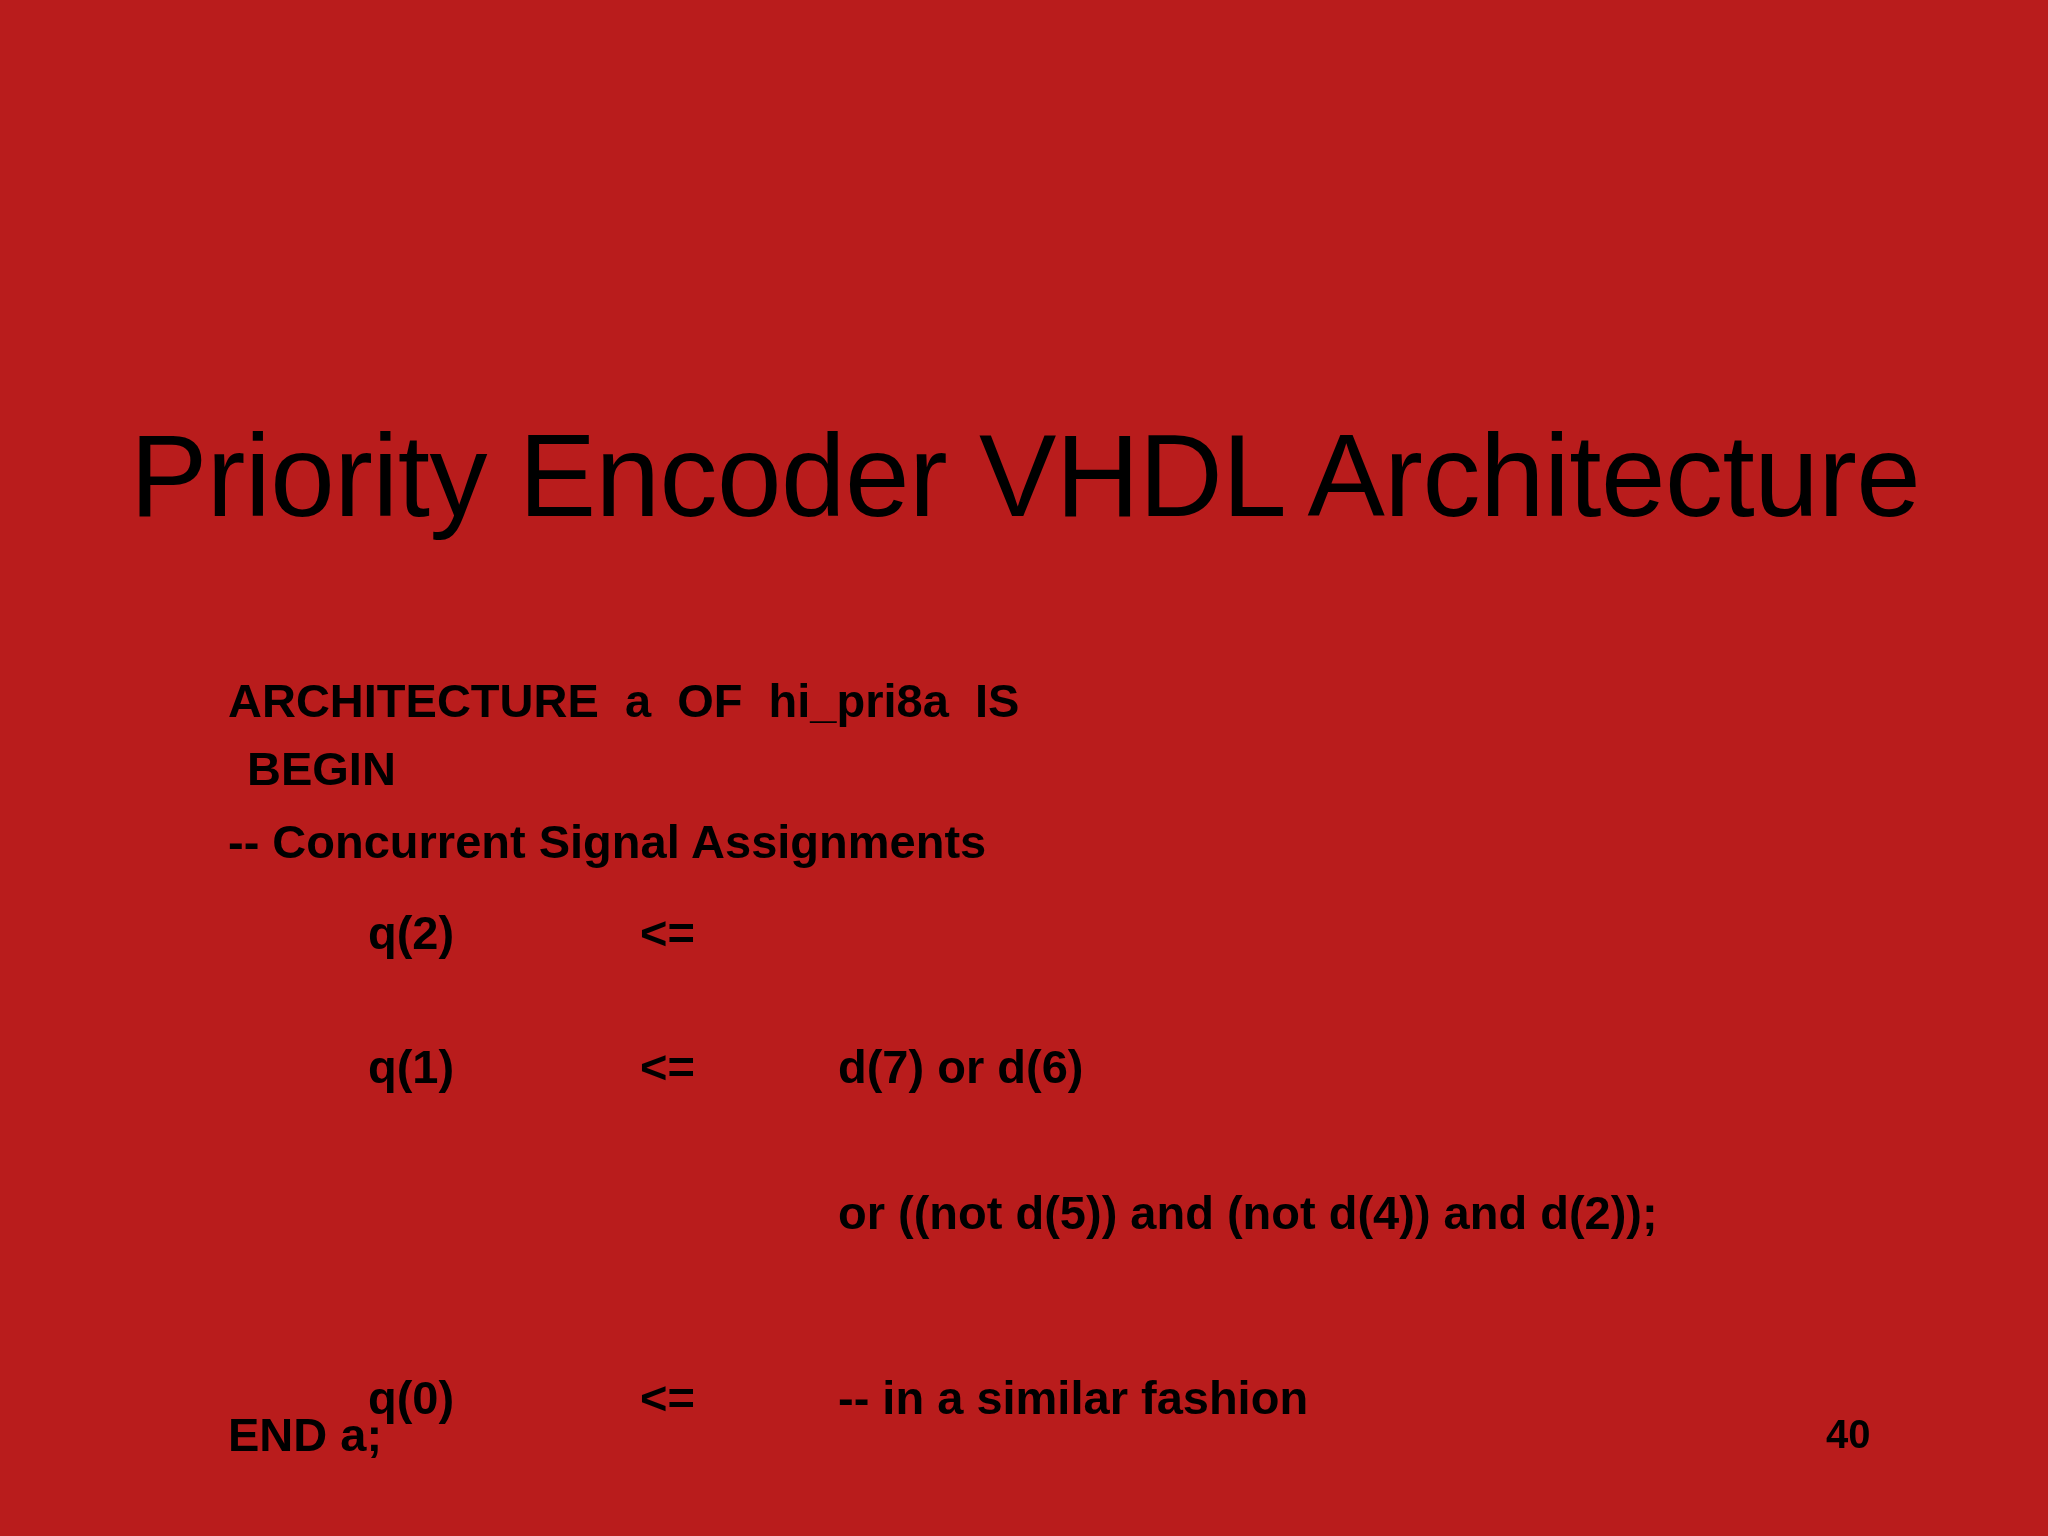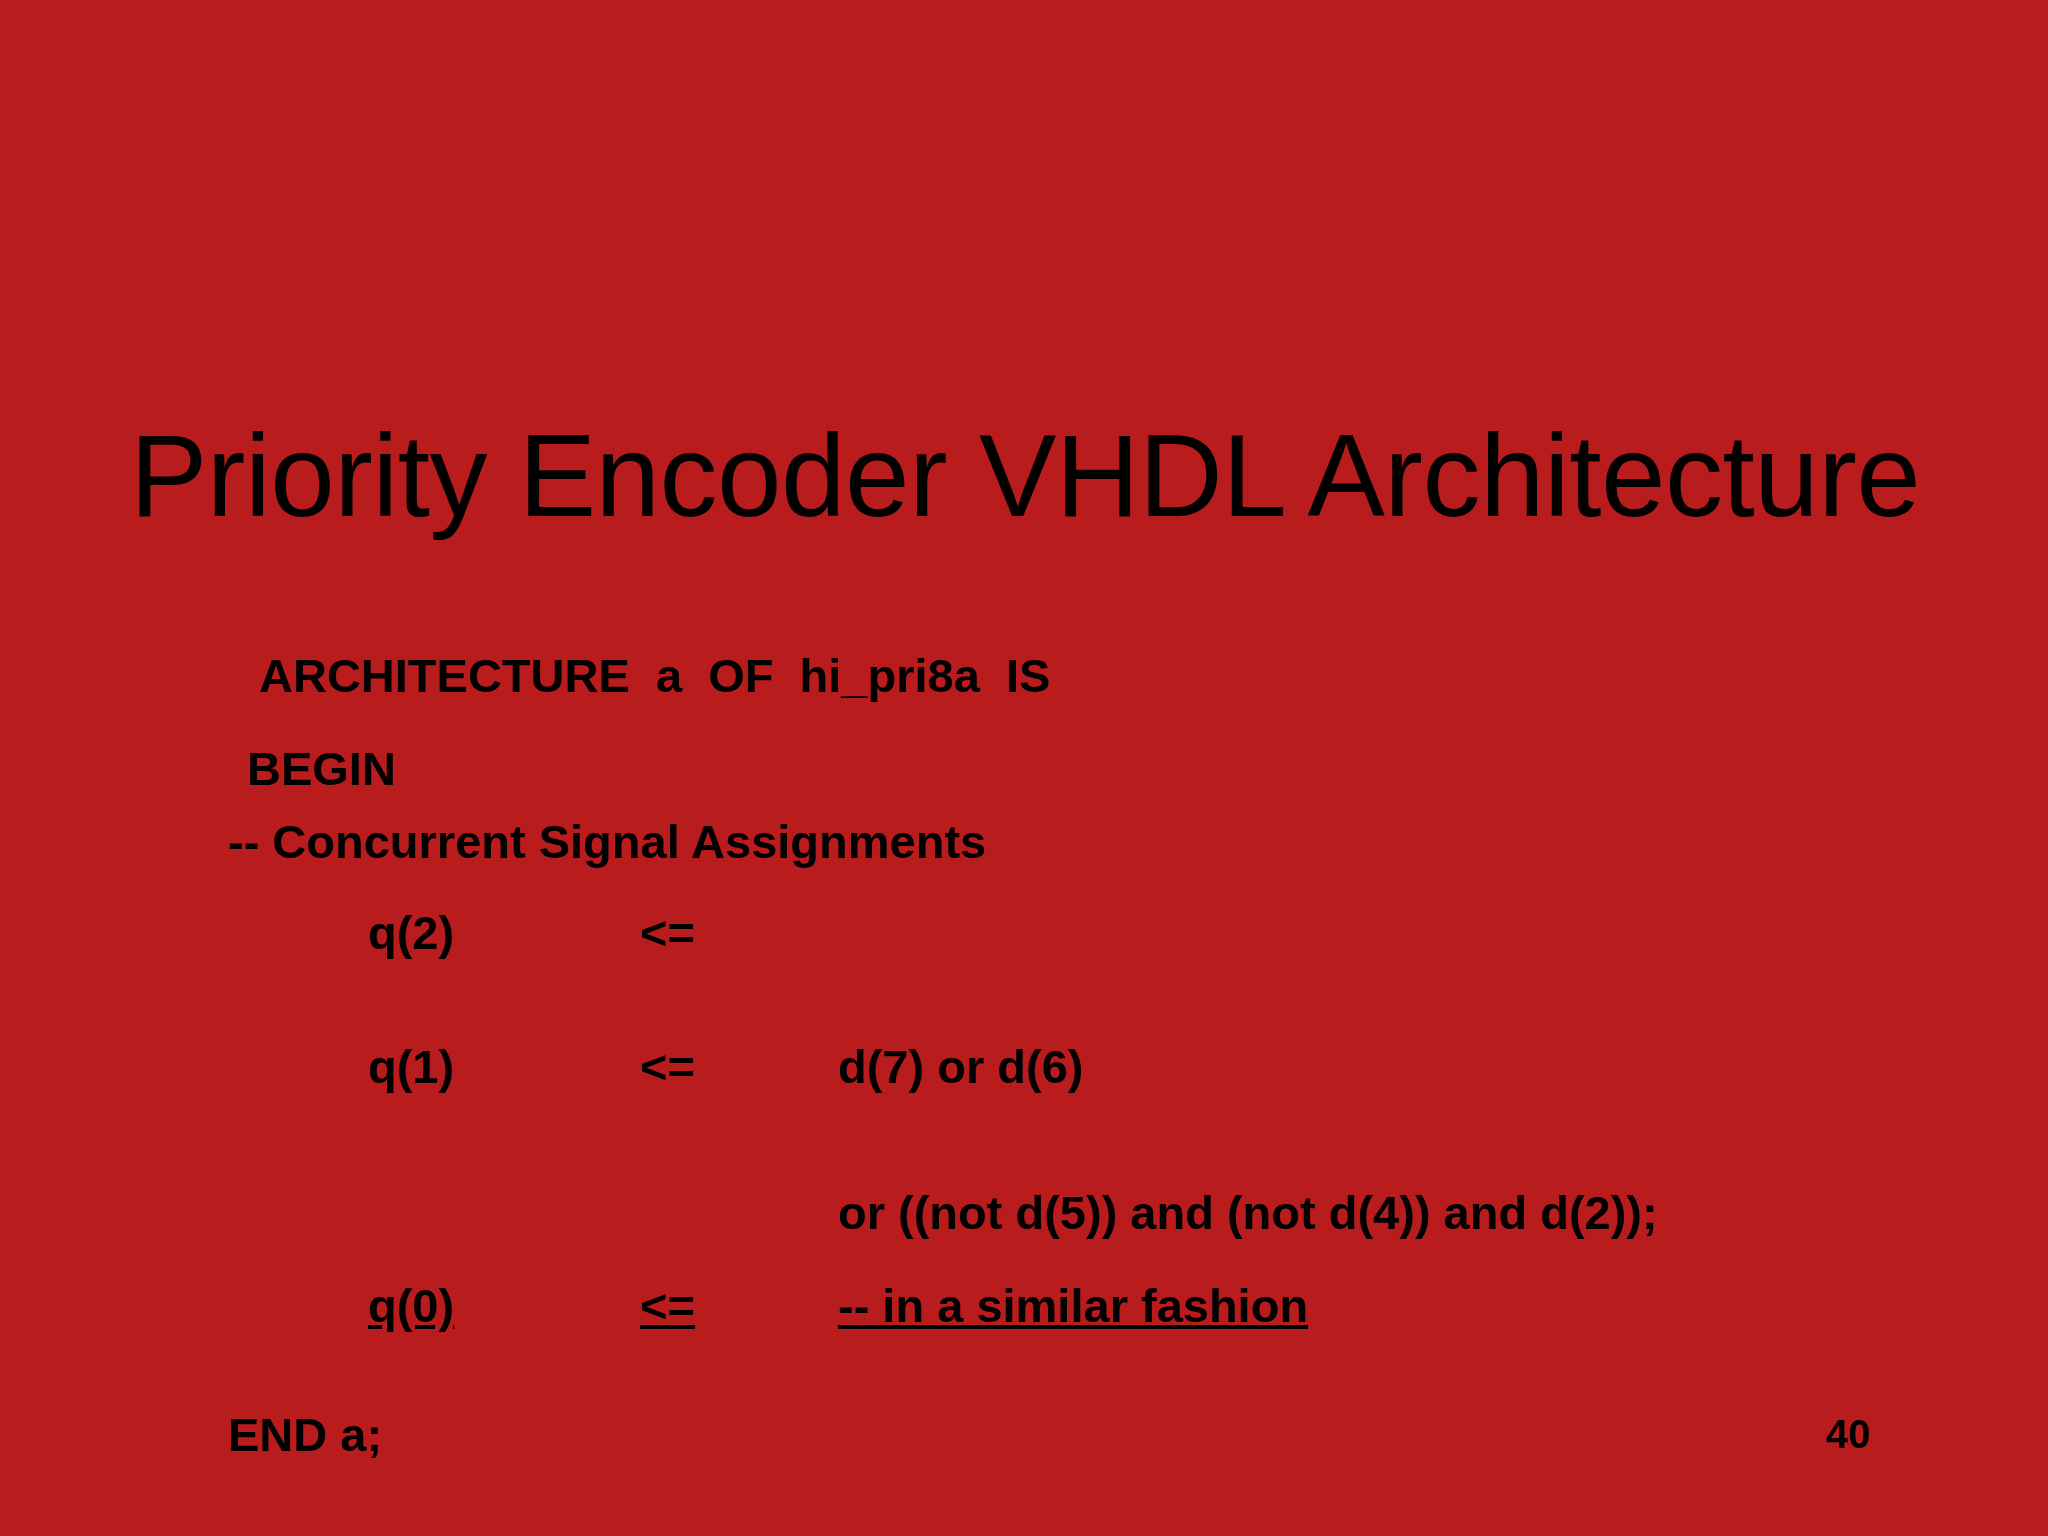--- a/index.html
+++ b/index.html
@@ -51,28 +51,28 @@
     line-height: 1.0;
     color: #000000;
     white-space: pre;
   }
   
   .col-a { left: 228px; }
   .col-b { left: 368px; }
   .col-c { left: 640px; }
   .col-d { left: 838px; }
 
-  .row-1  { top: 652px; margin-left: 31px; }
+  .row-1  { top: 677px; }
   .row-2  { top: 745px; margin-left: 19px; }
   .row-3  { top: 818px; }
   .row-4  { top: 893px; margin-top: 16px; }
   .row-5  { top: 1043px; }
   .row-6  { top: 1116px; }
   .row-7  { top: 1189px; }
-  .row-8  { top: 1282px; text-decoration: underline; }
+  .row-8  { top: 1374px; }
   .row-9  { top: 1411px; }
 
   
   #page-number {
     position: absolute;
     left: 1826px;
     top: 1414px;
     font-family: "Liberation Sans", sans-serif;
     font-weight: 700;
     font-size: 40px;

